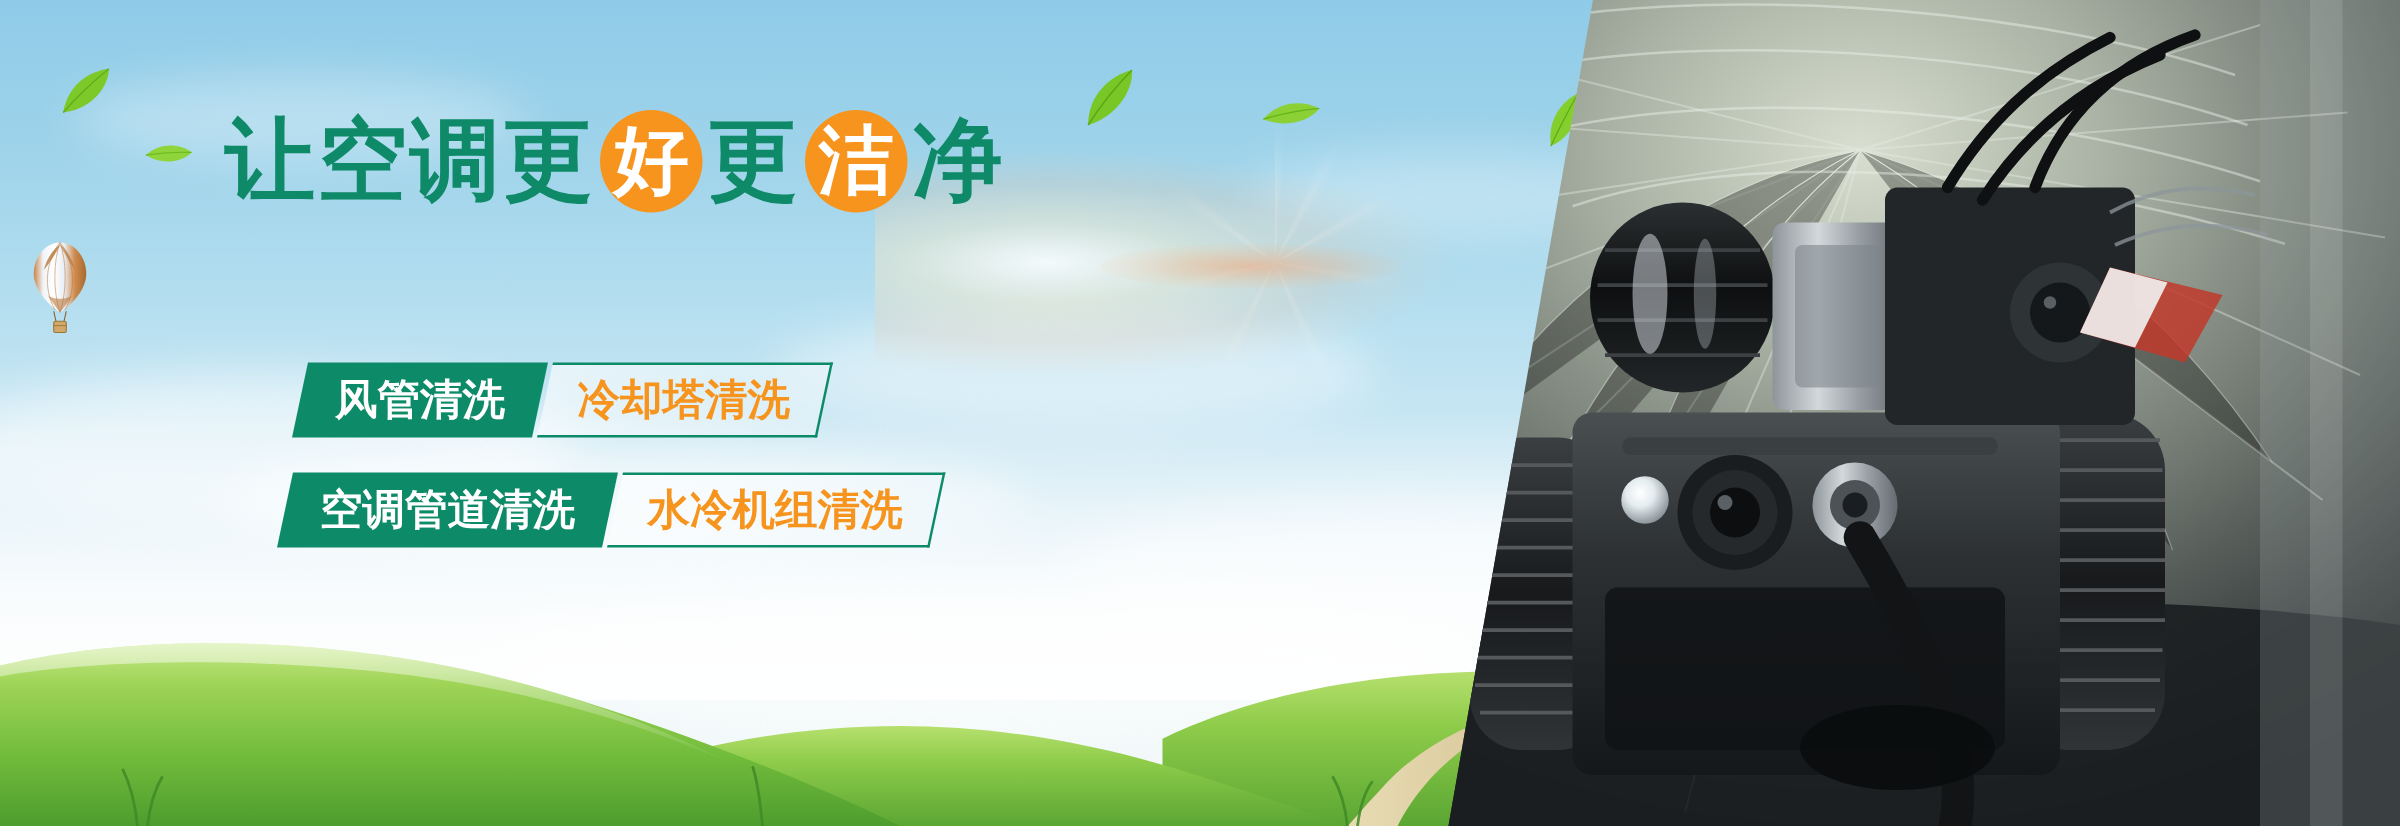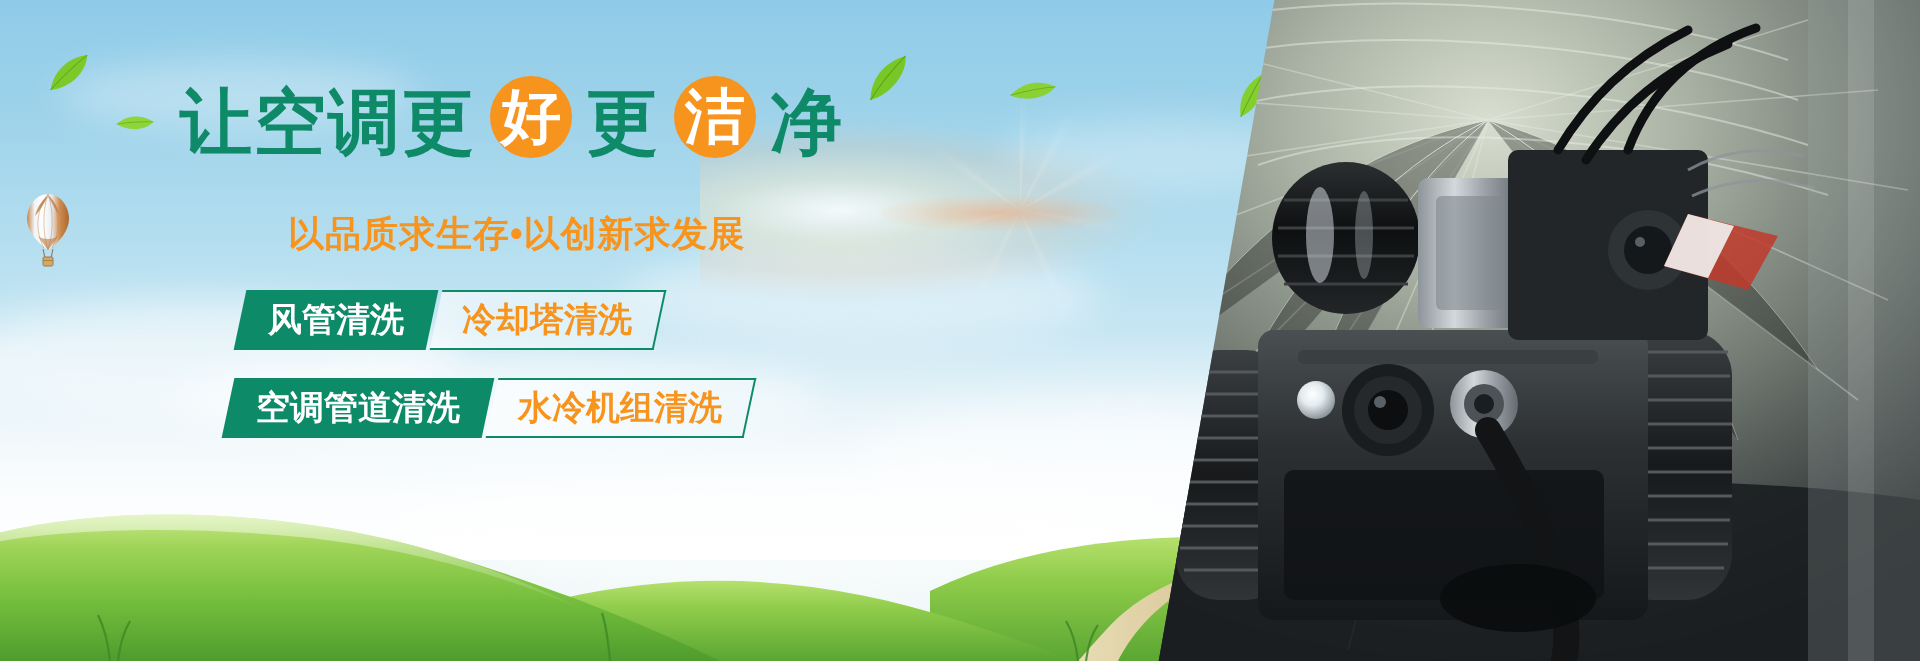--- a/index.html
+++ b/index.html
@@ -84,22 +84,22 @@
     position:absolute; top:0; right:0; width:832px; height:661px;
     clip-path:polygon(22.4% 0%, 100% 0%, 100% 100%, 8.5% 100%);
     overflow:hidden;
   }
   .photo svg{ display:block; width:100%; height:100%; }
 
   
   .content{ position:absolute; left:0; top:0; width:1100px; height:661px; }
 
   .headline{
-    position:absolute; left:180px; top:76px;
-    display:flex; align-items:flex-end; gap:10px;
+    position:absolute; left:180px; top:88px;
+    display:flex; align-items:center; 
     white-space:nowrap;
   }
   .hl-plain{
     font-size:72px; font-weight:bold; color:#0f8a69;
     letter-spacing:2px; line-height:1;
     font-family:"Liberation Sans","DejaVu Sans",sans-serif;
   }
   .hl-circle{
     display:inline-flex; align-items:center; justify-content:center;
     width:82px; height:82px; border-radius:50%;
@@ -430,21 +430,20 @@
   <div class="content">
 
     <h1 class="headline">
       <span class="hl-plain">让空调更</span>
       <span class="hl-circle">好</span>
       <span class="hl-plain">更</span>
       <span class="hl-circle">洁</span>
       <span class="hl-plain">净</span>
     </h1>
 
-    <div class="subtitle">以品质求生存•以创新求发展</div>
 
     <div class="tag-row tag-row-1">
       <div class="tag-solid">
         <span>风管清洗</span>
       </div>
       <div class="tag-outline">
         <span>冷却塔清洗</span>
       </div>
     </div>
 

